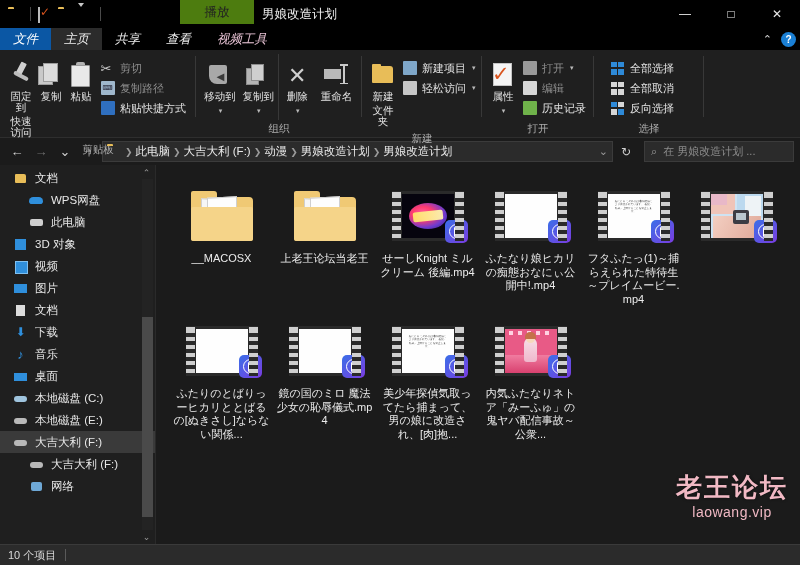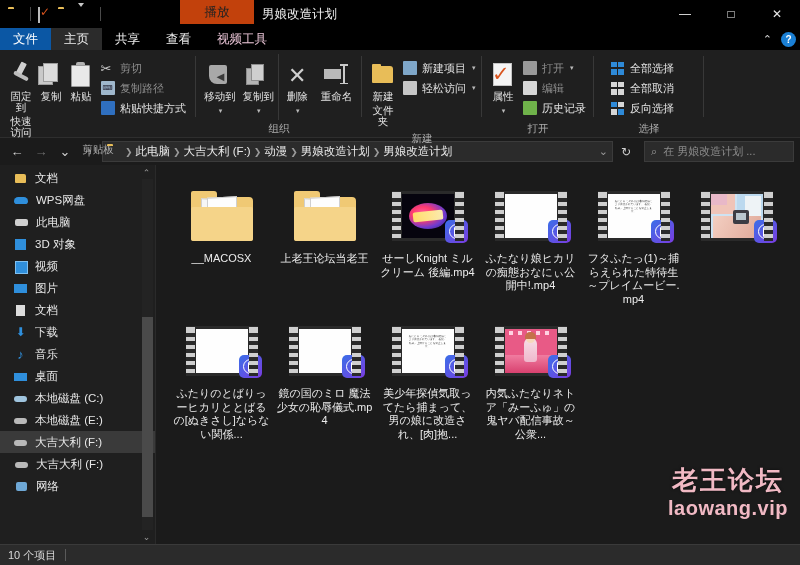--- a/index.html
+++ b/index.html
@@ -31,37 +31,37 @@
     width:13px;height:13px;background:#f0f0f0;border:1px solid #bbb;position:relative;top:1px;
   }
   .prop-ic:after{
     content:"✓"; position:absolute; left:1px; top:-3px; color:#d9541e;
     font-size:12px; font-weight:bold;
   }
   .caret{ border-left:3.5px solid transparent;border-right:3.5px solid transparent;
     border-top:4px solid #c8c8c8; margin-top:3px;}
   .play-tab{
     position:absolute; left:180px; top:0; height:24px; min-width:74px;
-    background:#c2410c; color:#222; font-size:12.5px;
+    background:#4d7c0f; color:#222; font-size:12.5px;
     display:flex; align-items:center; justify-content:center;
   }
   .win-title{
     position:absolute; left:262px; top:0; height:28px; display:flex; align-items:center;
     font-size:12.5px; color:#f2f2f2;
   }
   .wbtns{ position:absolute; right:0; top:0; height:28px; display:flex; }
   .wbtn{ width:46px; height:28px; display:flex; align-items:center; justify-content:center;
     color:#e8e8e8; font-size:12px; }
 
   
   .tabstrip{
     height:22px; background:#000; display:flex; align-items:stretch; position:relative;
   }
   .tab{
-    padding:0 13px; display:flex; align-items:center; font-size:12.5px; color:#ededed;
+    padding:0 13px; display:flex; align-items:center; font-size:12.5px; color:#ededed;font-style:italic;
   }
   .tab.file{ background:#0b57a4; color:#fff; }
   .tab.active{ background:#2b2b2b; }
   .tab.vt{ color:#e9c4d6; }
   .tb-right{ position:absolute; right:4px; top:0; height:22px; display:flex; align-items:center; gap:9px; }
   .chev-up{ color:#d5d5d5; font-size:11px; }
   .help-ic{
     width:15px;height:15px;border-radius:50%;background:#1a7fd4;color:#fff;
     font-size:10px;display:flex;align-items:center;justify-content:center;font-weight:bold;
   }
@@ -179,21 +179,21 @@
   .nav-scroll-up,.nav-scroll-dn{
     position:absolute; right:2px; width:13px; height:13px; color:#9a9a9a; font-size:9px;
     display:flex; align-items:center; justify-content:center;
   }
   .nav-scroll-up{ top:1px; } .nav-scroll-dn{ bottom:1px; }
   .navtrack{ position:absolute; right:2px; top:14px; bottom:14px; width:11px; background:#232323; }
   .navthumb{ position:absolute; right:2px; top:152px; width:11px; height:200px; background:#4a4a4a; }
   .navlist{ padding-top:2px; }
   .navitem{
     height:22px; display:flex; align-items:center; gap:7px; font-size:11.5px;
-    color:#e7e7e7; padding-left:14px; white-space:nowrap;
+    color:#e7e7e7; padding-left:29px; white-space:nowrap;
   }
   .navitem.sel{ background:#3a3a3a; }
   .navitem.lvl2{ padding-left:13px; }
   .nic{ width:15px;height:15px; position:relative; flex:none; }
   .nic.folder{ }
   .nic.folder:after{ content:""; position:absolute; left:2px; top:3px; width:11px;height:9px;
      background:#e8bd58; border-radius:1px 2px 1px 1px;}
   .nic.cloud:after{ content:""; position:absolute;left:0;top:4px;width:14px;height:7px;
      background:#2f8fdc; border-radius:6px 6px 4px 4px;}
   .nic.pc:after{ content:""; position:absolute;left:1px;top:4px;width:13px;height:7px;
@@ -325,21 +325,21 @@
   }
   .status .vsep{ width:1px; height:12px; background:#5a5a5a; }
 
   
   .wm{
     position:absolute; right:12px; bottom:24px; text-align:center; pointer-events:none;
     user-select:none;
   }
   .wm .l1{ font-size:26px; font-weight:bold; color:#f1b9c4; letter-spacing:2px;
     text-shadow:0 0 3px rgba(0,0,0,.6); }
-  .wm .l2{ font-size:20px; font-weight:bold; color:#f1b9c4; letter-spacing:.5px;
+  .wm .l2{ font-size:14px; font-weight:normal; color:#f1b9c4; letter-spacing:.5px;
     margin-top:-1px; }
 </style>
 </head>
 <body>
 
 <div class="titlebar">
   <div class="qat">
     <span class="ic"><span class="folder-ic"></span></span>
     <span class="sep"></span>
     <span class="ic"><span class="prop-ic"></span></span>

